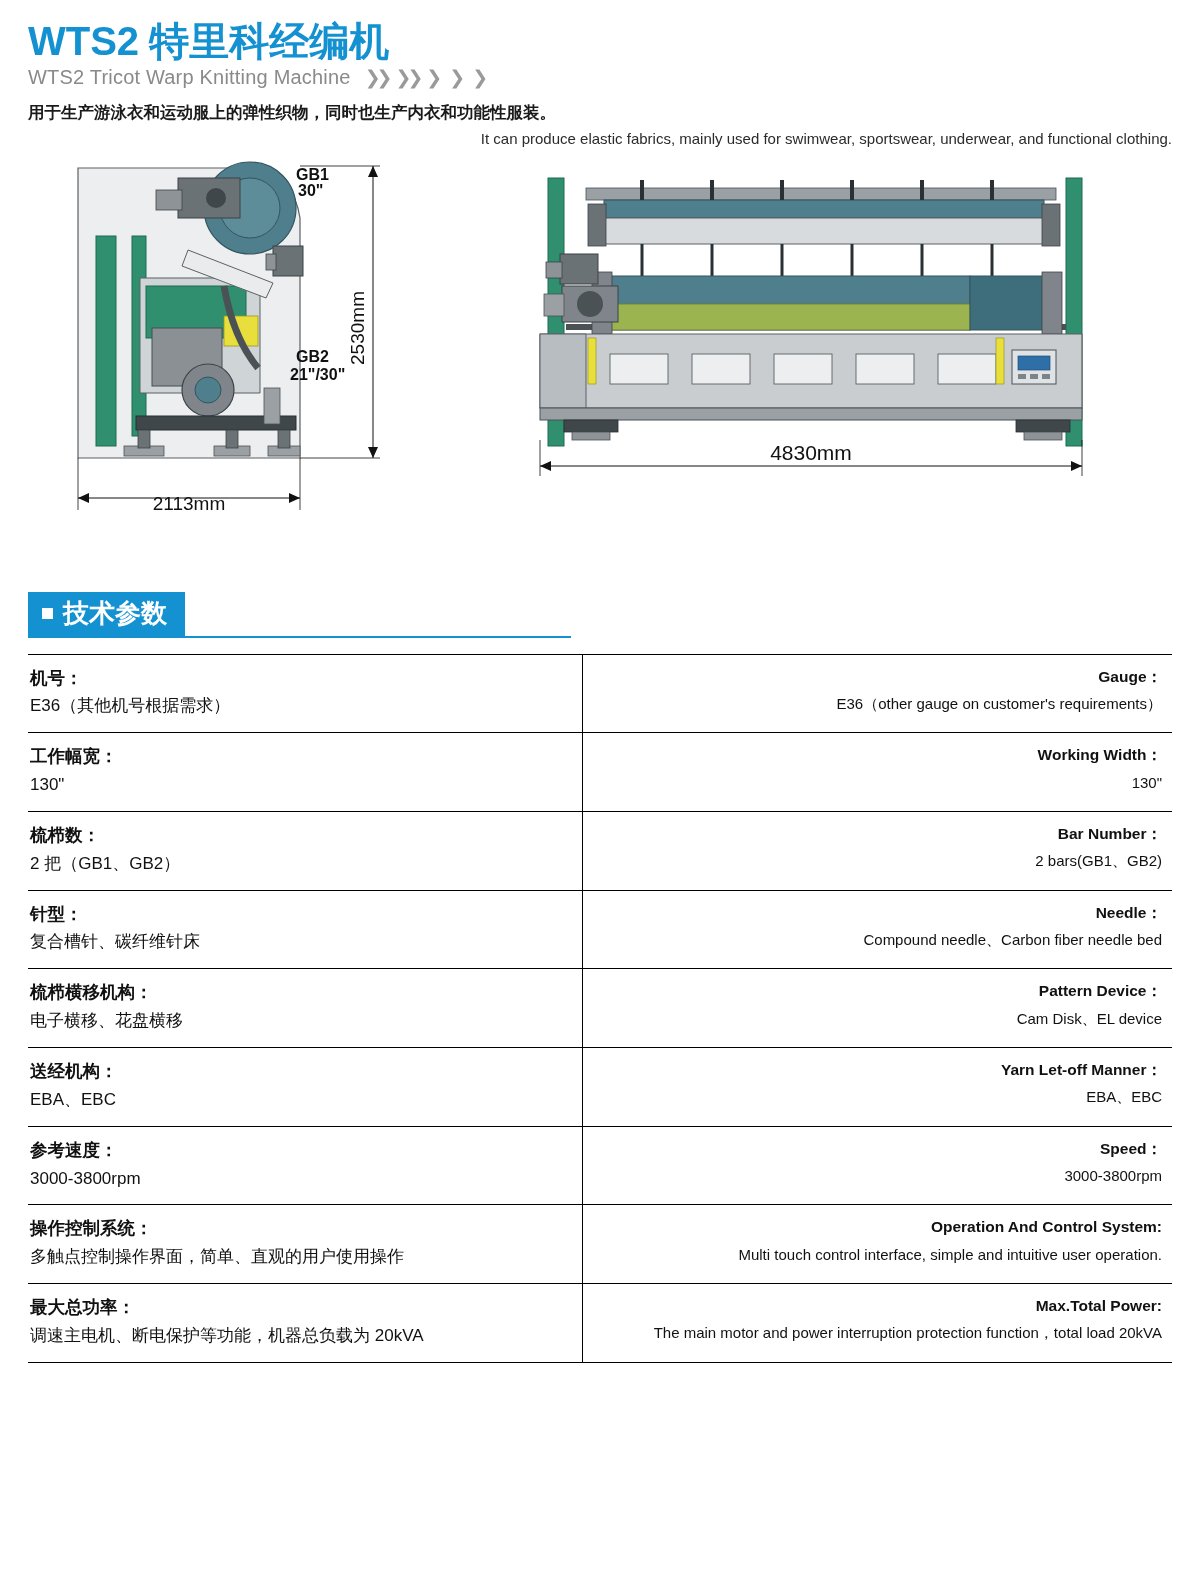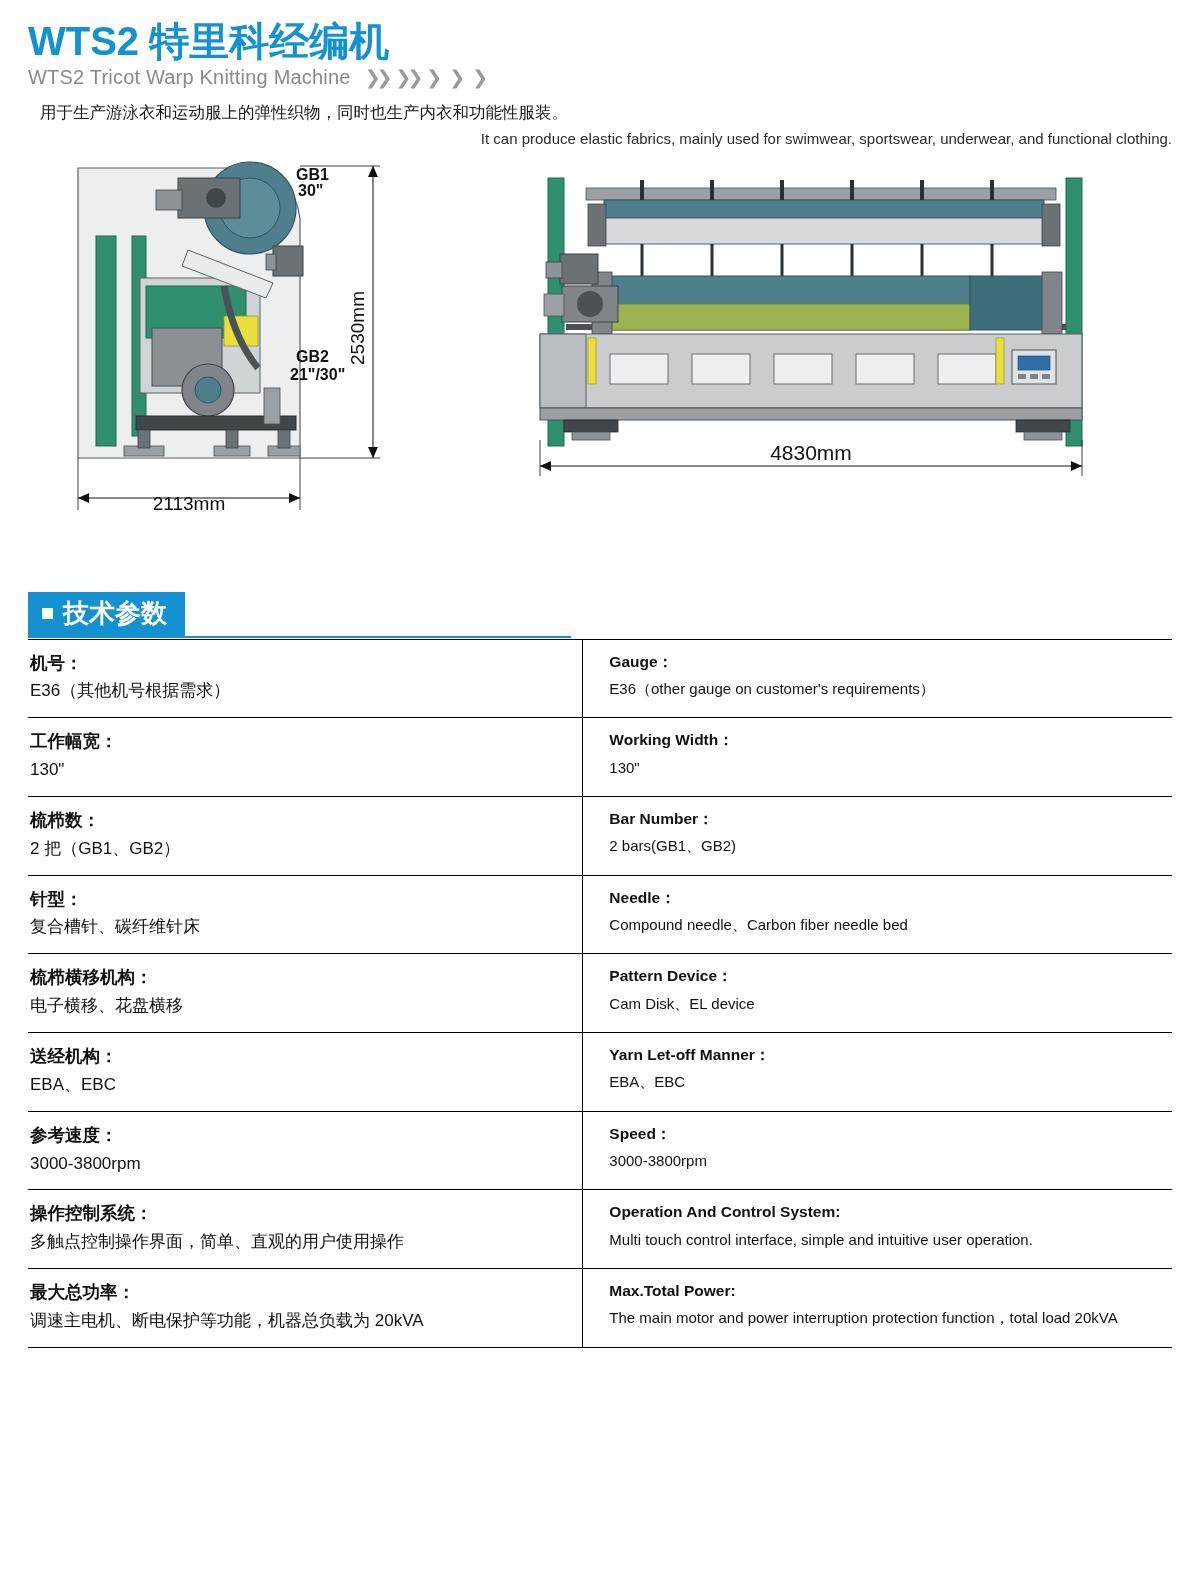--- a/index.html
+++ b/index.html
@@ -58,22 +58,23 @@
     color: #9a9a9a;
     font-size: 19px;
     line-height: 1;
     font-family: "Liberation Sans", sans-serif;
   }
   .chev.double { letter-spacing: -4px; }
 
   .desc-cn {
     font-size: 16.5px;
     color: #1a1a1a;
-    margin: 0 0 3px 12px;
+    margin: 0 0 3px 0;
     line-height: 1.45;
+    font-weight: bold;
   }
   .desc-en {
     font-size: 15px;
     color: #2b2b2b;
     margin: 0 0 4px 0;
     line-height: 1.45;
     text-align: right;
   }
 
   
@@ -122,37 +123,38 @@
     bottom: -2px;
     width: 543px;
     height: 2px;
     background: #1391d1;
   }
 
   
   table.spec {
     width: 100%;
     border-collapse: collapse;
-    margin-top: 3px;
+    margin-top: 18px;
     table-layout: fixed;
   }
   table.spec tr { border-bottom: 1px solid #000000; }
   table.spec tr:first-child { border-top: 1px solid #000000; }
   table.spec td {
     vertical-align: top;
     padding: 12px 10px 14px 10px;
   }
   table.spec td.cn {
     width: 48.5%;
     border-right: 1px solid #000000;
     padding-left: 2px;
   }
   table.spec td.en {
     width: 51.5%;
     padding-left: 26px;
+    text-align: right;
   }
   .lbl-cn {
     font-size: 17.5px;
     font-weight: bold;
     color: #111;
     margin-bottom: 6px;
     line-height: 1.3;
   }
   .val-cn {
     font-size: 17px;

